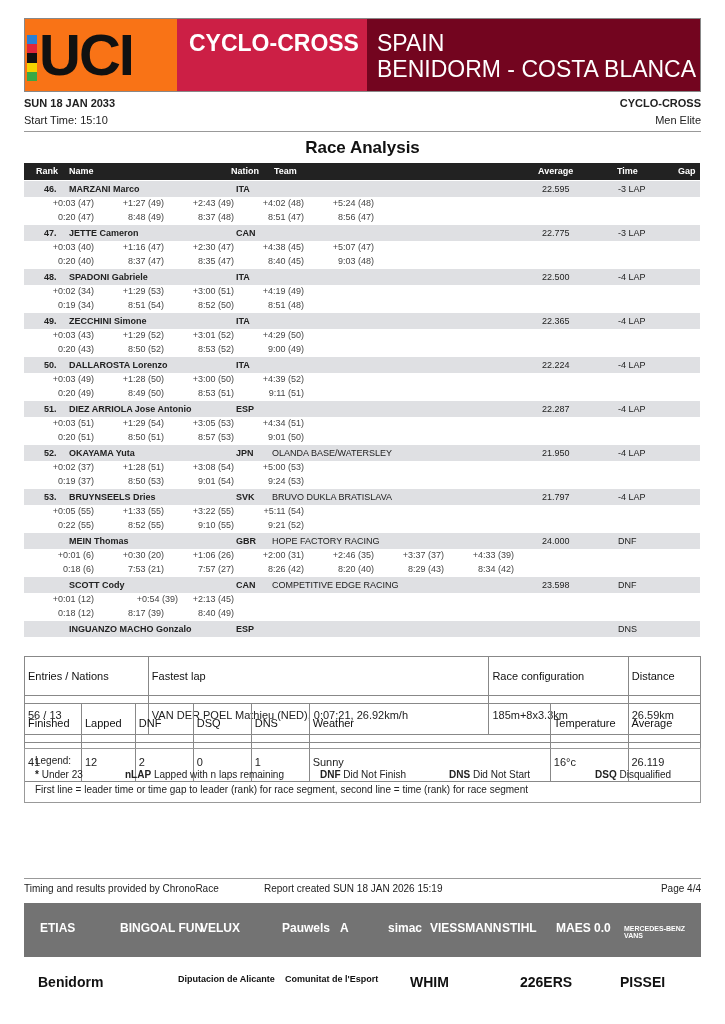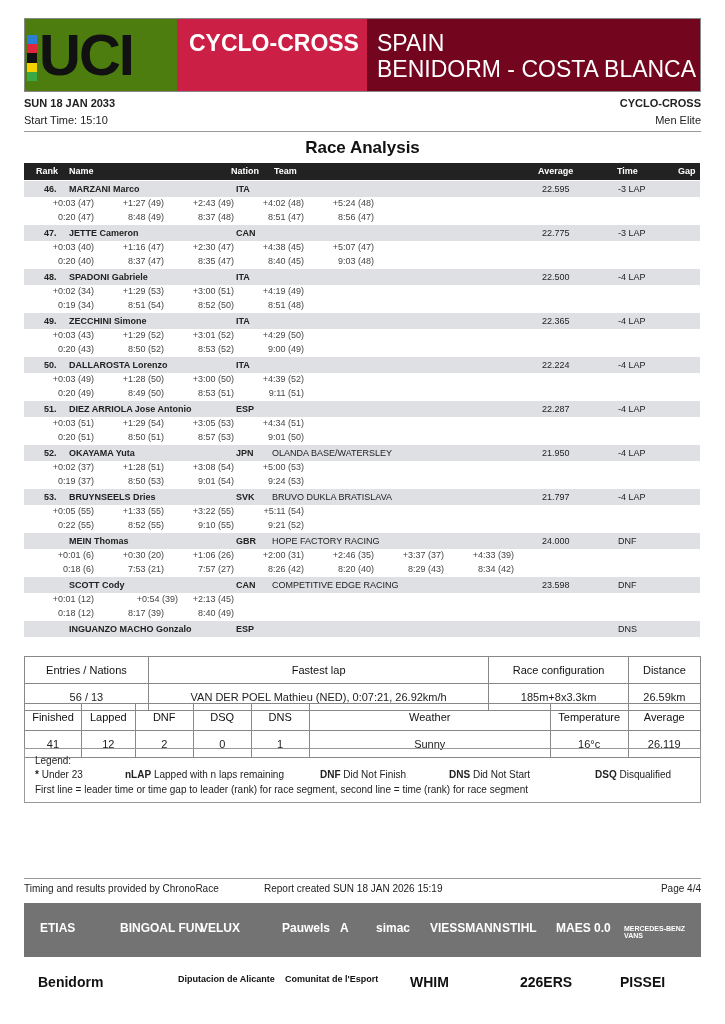--- a/index.html
+++ b/index.html
@@ -1,36 +1,36 @@
 <!DOCTYPE html>
 <html><head>
 <meta charset="utf-8">
 <style>
   * { box-sizing: border-box; margin: 0; padding: 0; }
   body { width: 725px; height: 1024px; background: #fff; font-family: "Liberation Sans", sans-serif; color: #222; position: relative; overflow: hidden; }
   .banner { position: absolute; left: 24px; top: 18px; width: 677px; height: 74px; border: 1px solid #888; display: flex; }
-  .uci { width: 152px; background: #4d7c0f; display: flex; align-items: center; position: relative; }
+  .uci { width: 152px; background: #f97316; display: flex; align-items: center; position: relative; }
   .stripes { position: absolute; left: 2px; top: 16px; width: 10px; height: 46px; display: flex; flex-direction: column; }
   .stripes span { flex: 1; }
   .uci-text { margin-left: 14px; font-weight: bold; font-size: 58px; letter-spacing: -2px; color: #111; line-height: 1; font-family: "Liberation Sans", sans-serif; }
   .cx { width: 190px; background: #cc1f45; color: #fff; font-weight: bold; font-size: 23px; line-height: 26px; padding: 11px 0 0 12px; }
   .venue { flex: 1; background: #73051f; color: #fff; font-size: 23px; line-height: 26px; padding: 11px 0 0 10px; }
   .meta { position: absolute; left: 24px; right: 24px; font-size: 11px; }
   .meta .r { position: absolute; right: 0; top: 0; }
   .meta.bold { font-weight: bold; }
   .hr { position: absolute; left: 24px; right: 24px; height: 1px; background: #999; }
   .title { position: absolute; top: 138px; left: 0; width: 725px; text-align: center; font-size: 17px; font-weight: bold; color: #111; }
   .thead { position: absolute; top: 163px; left: 24px; width: 676px; height: 17px; background: #222; color: #fff; font-size: 9px; font-weight: bold; }
   .thead span, .rider span { position: absolute; top: 3px; }
   .rider { position: absolute; left: 24px; width: 676px; height: 16px; background: #dfe0e3; font-size: 9px; }
   .rider .b { font-weight: bold; }
   .seg { position: absolute; left: 24px; width: 676px; height: 14px; font-size: 9px; color: #444; }
   .seg span { position: absolute; top: 1px; width: 70px; text-align: right; }
   table.box { position: absolute; left: 24px; width: 677px; border-collapse: collapse; font-size: 11px; }
-  table.box td { border: 1px solid #888; text-align: center; height: 17px; padding: 7px 3px; }
+  table.box td { border: 1px solid #888; text-align: left; height: 17px; padding: 13px 3px; }
   table.box tr.h td { font-weight: normal; color: #111; }
   .legend { position: absolute; left: 24px; top: 748px; width: 677px; height: 55px; border: 1px solid #999; font-size: 10px; padding: 6px 10px; color: #222; }
   .legend .row { position: relative; height: 14px; margin-top: 3px; }
   .legend .row span { position: absolute; top: 0; }
   .footer { position: absolute; top: 883px; left: 24px; right: 24px; font-size: 10px; }
   .spons1 { position: absolute; top: 903px; left: 24px; width: 677px; height: 54px; background: #737373; }
   .spons1 span { position: absolute; top: 18px; color: #fff; font-weight: bold; font-size: 12px; }
   .spons2 span { position: absolute; top: 974px; font-weight: bold; font-size: 14px; color: #111; }
 </style>
 </head>
@@ -356,21 +356,21 @@
   <span style="position:absolute;left:240px">Report created SUN 18 JAN 2026 15:19</span>
   <span style="position:absolute;right:0">Page 4/4</span>
 </div>
 
 <div class="spons1" id="spons1">
     <span style="left:16px;">ETIAS</span>
     <span style="left:96px;">BINGOAL FUN</span>
     <span style="left:176px;">VELUX</span>
     <span style="left:258px;">Pauwels</span>
     <span style="left:316px;">A</span>
-    <span style="left:352px;">simac</span>
+    <span style="left:364px;">simac</span>
     <span style="left:406px;">VIESSMANN</span>
     <span style="left:478px;">STIHL</span>
     <span style="left:532px;">MAES 0.0</span>
     <span style="left:600px;font-size:7px;top:22px">MERCEDES-BENZ VANS</span>
   </div>
 <div class="spons2" id="spons2">
     <span style="left:38px;">Benidorm</span>
     <span style="left:178px;font-size:9px">Diputacion de Alicante</span>
     <span style="left:285px;font-size:9px">Comunitat de l'Esport</span>
     <span style="left:410px;">WHIM</span>

